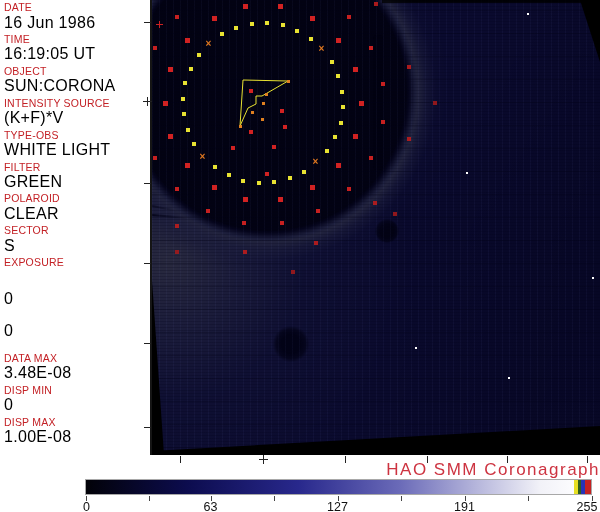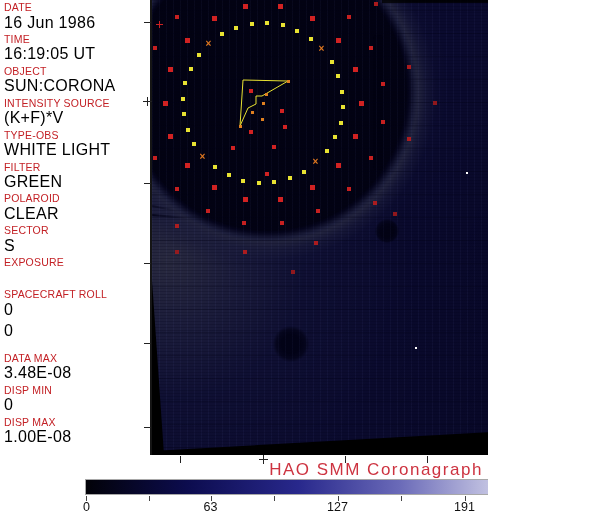--- a/index.html
+++ b/index.html
@@ -1,17 +1,17 @@
 <!DOCTYPE html>
 <html style="--label-red: #c32126; --title-red: #cd3340;"><head>
 <meta charset="utf-8">
 <style>
   html,body{margin:0;padding:0;}
   body{width:600px;height:512px;background:#fff;font-family:"Liberation Sans",sans-serif;}
-  #screen{position:relative;width:488px;height:512px;background:#fff;overflow:hidden;}
+  #screen{position:relative;width:600px;height:512px;background:#fff;overflow:hidden;}
 
   
   #sidebar{position:absolute;left:0;top:0;width:150px;height:470px;background:#fff;}
   .field{position:absolute;left:4px;width:144px;line-height:1;}
   .field .flabel{display:block;font-size:10.5px;letter-spacing:.2px;color:var(--label-red,#c32126);}
   .field .fvalue{display:block;font-size:16px;letter-spacing:.3px;color:#000;margin-top:2px;}
 
   
   #image{position:absolute;left:150px;top:0;width:450px;height:455px;background:#000;
          border-left:2px solid #151515;box-sizing:border-box;overflow:hidden;}
@@ -47,21 +47,21 @@
   #wedge-tr{clip-path:polygon(428px 0,448px 0,448px 62px);}
   #strip-top{position:absolute;left:230px;top:0;width:218px;height:3px;background:#000;opacity:.75;}
   #overlay-svg{position:absolute;left:0;top:0;}
   .speck{position:absolute;width:2px;height:2px;background:#fff;}
   .cross{position:absolute;font-size:10px;line-height:10px;font-weight:bold;}
 
   
   .tick{position:absolute;background:#222;}
 
   
-  #img-title{position:absolute;left:152px;top:460px;width:448px;text-align:center;
+  #img-title{position:absolute;left:152px;top:460px;width:448px;text-align:right;
       font-size:17px;letter-spacing:1.5px;color:var(--title-red,#cd3340);}
   #colorbar{position:absolute;left:85px;top:479px;width:507px;height:16px;
       border:1px solid #a8a8a8;box-sizing:border-box;}
   .cb-tick{position:absolute;top:496px;width:1px;height:5px;background:#444;}
   .cb-label{position:absolute;top:500px;font-size:12.5px;color:#111;transform:translateX(-50%);white-space:nowrap;}
 </style>
 </head>
 <body>
 
 <div id="screen">
@@ -96,21 +96,20 @@
         <span class="fvalue">CLEAR</span>
       </div>
       <div class="field" style="position: absolute; top: 225.3px; left: 4px;">
         <span class="flabel">SECTOR</span>
         <span class="fvalue">S</span>
       </div>
       <div class="field" style="position: absolute; top: 257.2px; left: 4px;">
         <span class="flabel">EXPOSURE</span>
       </div>
       <div class="field" style="position: absolute; top: 289.1px; left: 4px;">
-        <span class="flabel">SPACECRAFT ROLL</span>
         <span class="fvalue">0</span>
       </div>
       <div class="field" style="position: absolute; top: 321px; left: 4px;">
         <span class="fvalue">0</span>
       </div>
       <div class="field" style="position: absolute; top: 352.9px; left: 4px;">
         <span class="flabel">DATA MAX</span>
         <span class="fvalue">3.48E-08</span>
       </div>
       <div class="field" style="position: absolute; top: 384.8px; left: 4px;">

